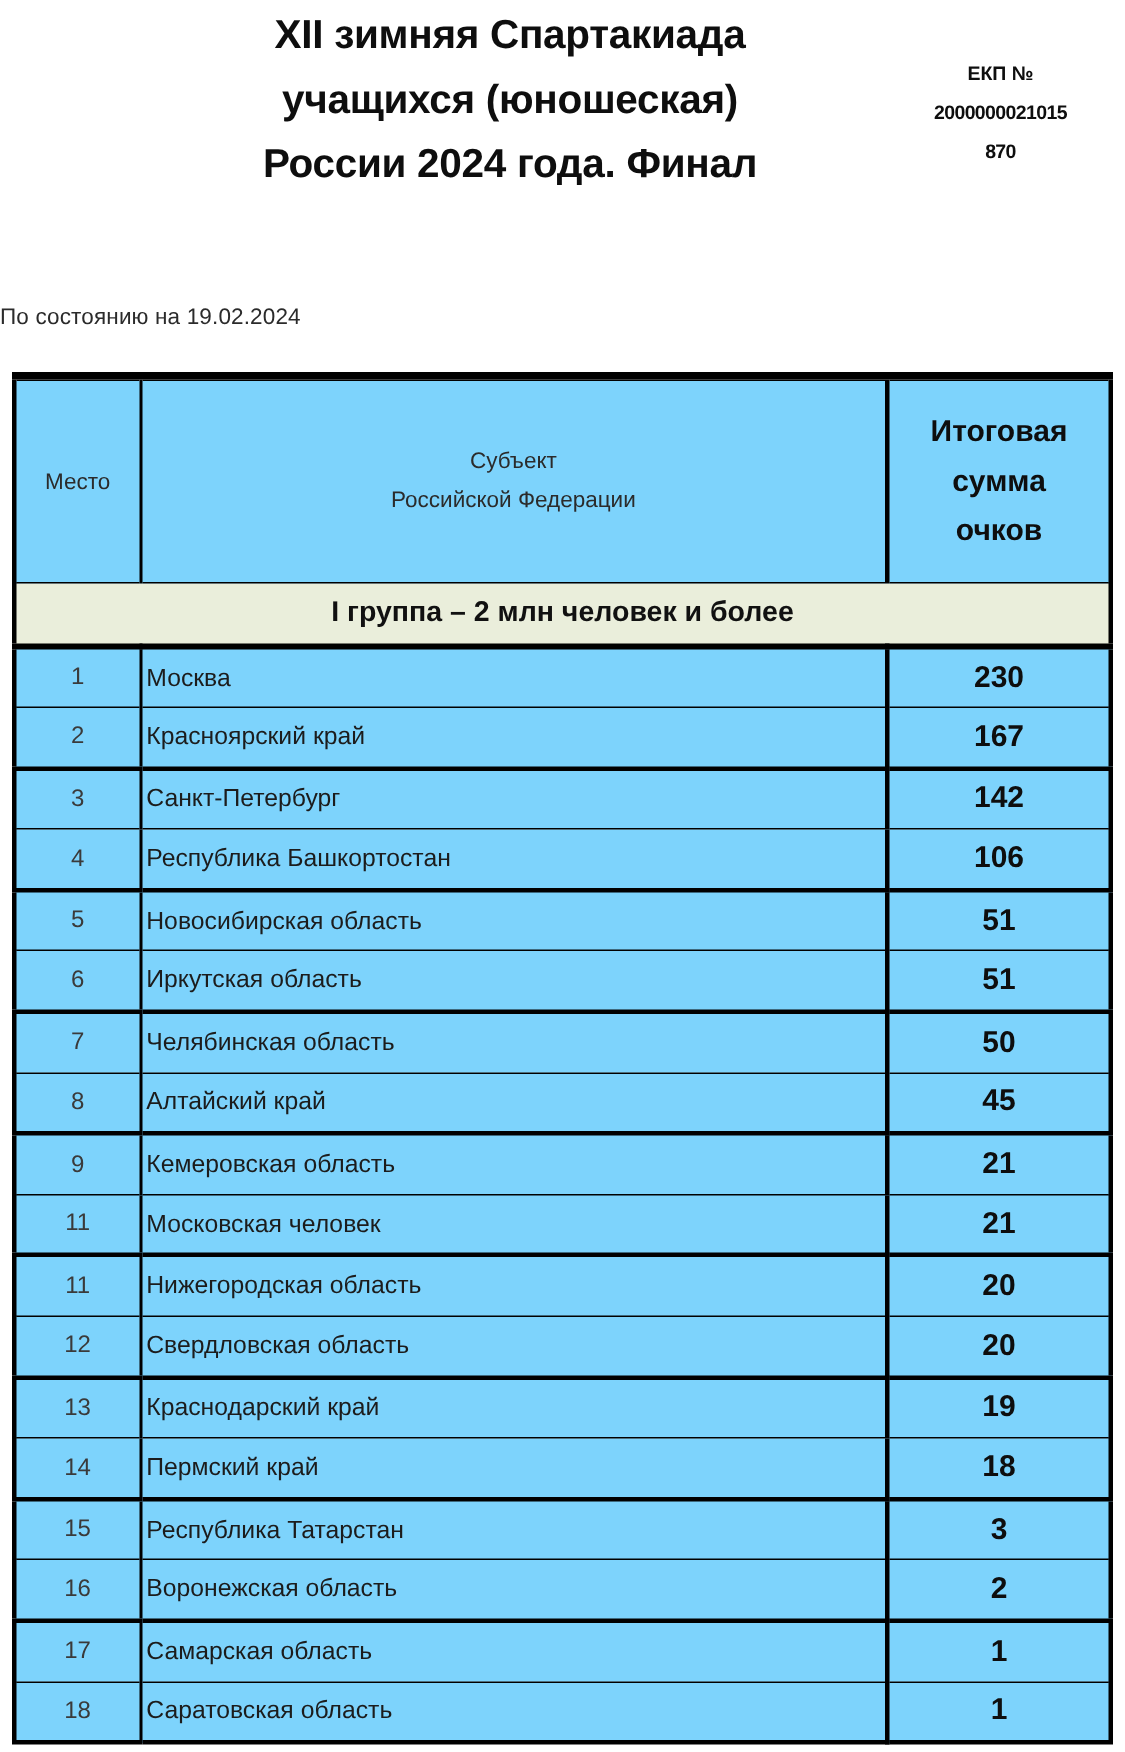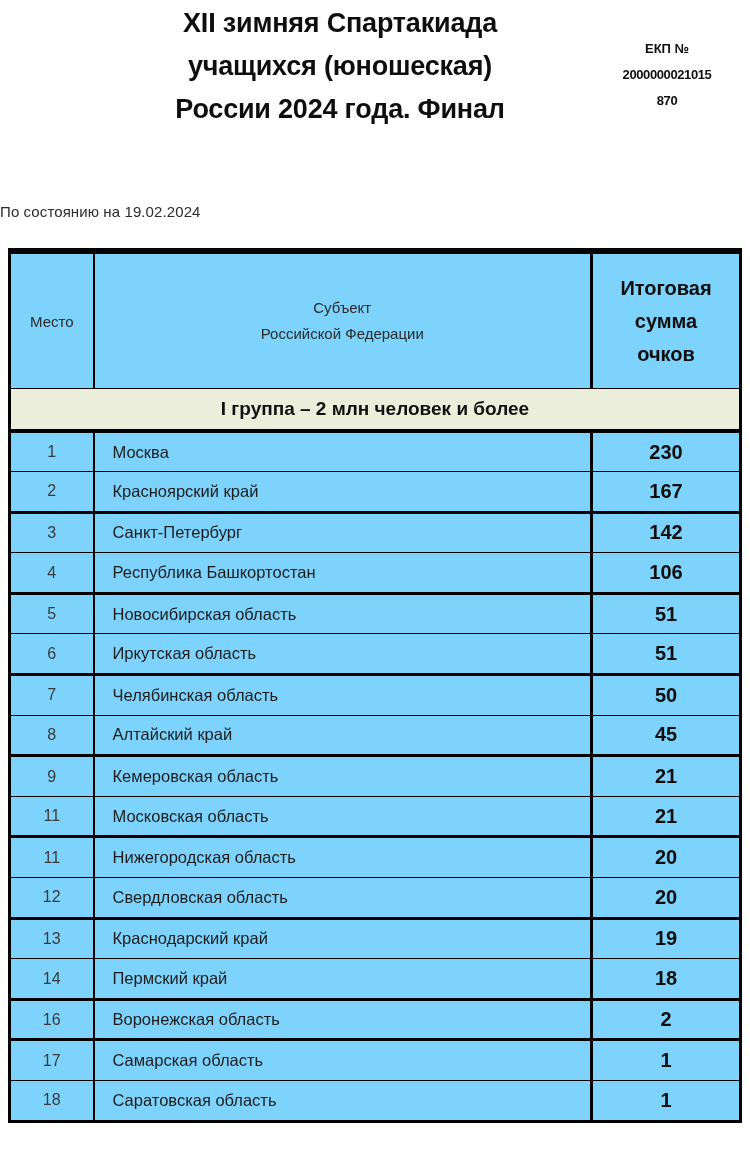--- a/index.html
+++ b/index.html
@@ -139,21 +139,21 @@
     font-size: 16px;
     color: #3a3a3a;
     border-left: 2px solid #000;
     border-right: 2px solid #000;
   }
   tr.data-row td.t-subj {
     text-align: left;
     vertical-align: middle;
     font-size: 16.5px;
     color: #1c1c1c;
-    padding-left: 18px;
+    padding-left: 3px;
     border-right: 3px solid #000;
   }
   tr.data-row td.t-points {
     text-align: center;
     vertical-align: middle;
     font-size: 20px;
     font-weight: bold;
     color: #0e0e0e;
   }
   tr.data-row.thick-bottom td { border-bottom: 3px solid #000; }
@@ -241,21 +241,21 @@
           <td class="t-subj">Алтайский край</td>
           <td class="t-points">45</td>
         </tr>
         <tr class="data-row">
           <td class="t-place">9</td>
           <td class="t-subj">Кемеровская область</td>
           <td class="t-points">21</td>
         </tr>
         <tr class="data-row thick-bottom">
           <td class="t-place">11</td>
-          <td class="t-subj">Московская область</td>
+          <td class="t-subj">Московская человек</td>
           <td class="t-points">21</td>
         </tr>
         <tr class="data-row">
           <td class="t-place">11</td>
           <td class="t-subj">Нижегородская область</td>
           <td class="t-points">20</td>
         </tr>
         <tr class="data-row thick-bottom">
           <td class="t-place">12</td>
           <td class="t-subj">Свердловская область</td>
@@ -264,20 +264,25 @@
         <tr class="data-row">
           <td class="t-place">13</td>
           <td class="t-subj">Краснодарский край</td>
           <td class="t-points">19</td>
         </tr>
         <tr class="data-row thick-bottom">
           <td class="t-place">14</td>
           <td class="t-subj">Пермский край</td>
           <td class="t-points">18</td>
         </tr>
+        <tr class="data-row">
+          <td class="t-place">15</td>
+          <td class="t-subj">Республика Татарстан</td>
+          <td class="t-points">3</td>
+        </tr>
         <tr class="data-row thick-bottom">
           <td class="t-place">16</td>
           <td class="t-subj">Воронежская область</td>
           <td class="t-points">2</td>
         </tr>
         <tr class="data-row">
           <td class="t-place">17</td>
           <td class="t-subj">Самарская область</td>
           <td class="t-points">1</td>
         </tr>

